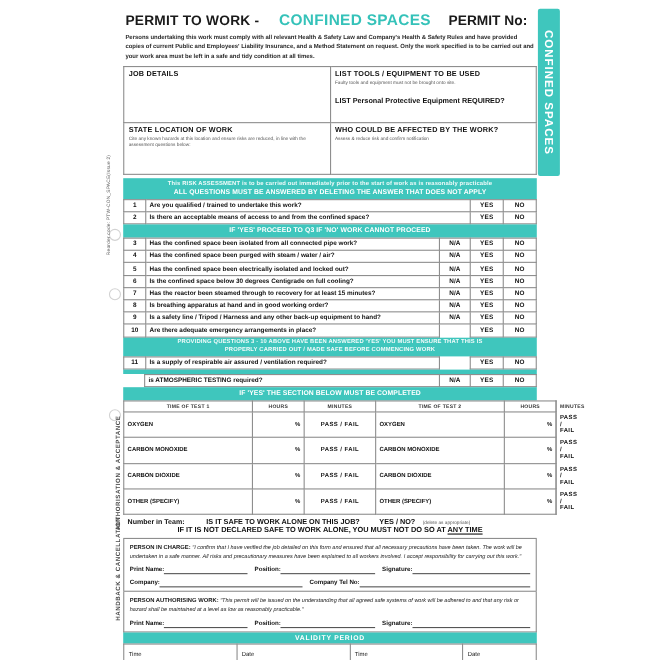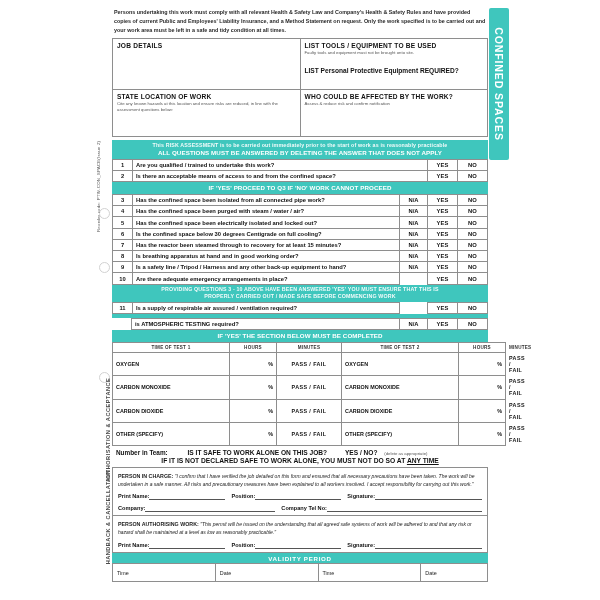--- a/index.html
+++ b/index.html
@@ -107,20 +107,25 @@
 
   <div class="vlabel" style="top:505px;">AUTHORISATION &amp; ACCEPTANCE</div>
   <div class="vlabel" style="top:592px;">HANDBACK &amp; CANCELLATION</div>
 
   <div class="side-tab">
     <span>CONFINED SPACES</span>
   </div>
 
   <div class="sheet">
 
+    <div class="title-row">
+      <div class="t1">PERMIT TO WORK -</div>
+      <div class="t2">CONFINED SPACES</div>
+      <div class="t3">PERMIT No:</div>
+    </div>
 
     <div class="intro">Persons undertaking this work must comply with all relevant Health &amp; Safety Law and Company's Health &amp; Safety Rules and have provided copies of current Public and Employees' Liability Insurance, and a Method Statement on request. Only the work specified is to be carried out and your work area must be left in a safe and tidy condition at all times.</div>
 
     <table class="jobgrid">
       <tbody>
           <tr>
         <td style="width:50%;height:44px;">
           <div class="hd">JOB DETAILS</div>
         </td>
         <td style="width:50%;">

